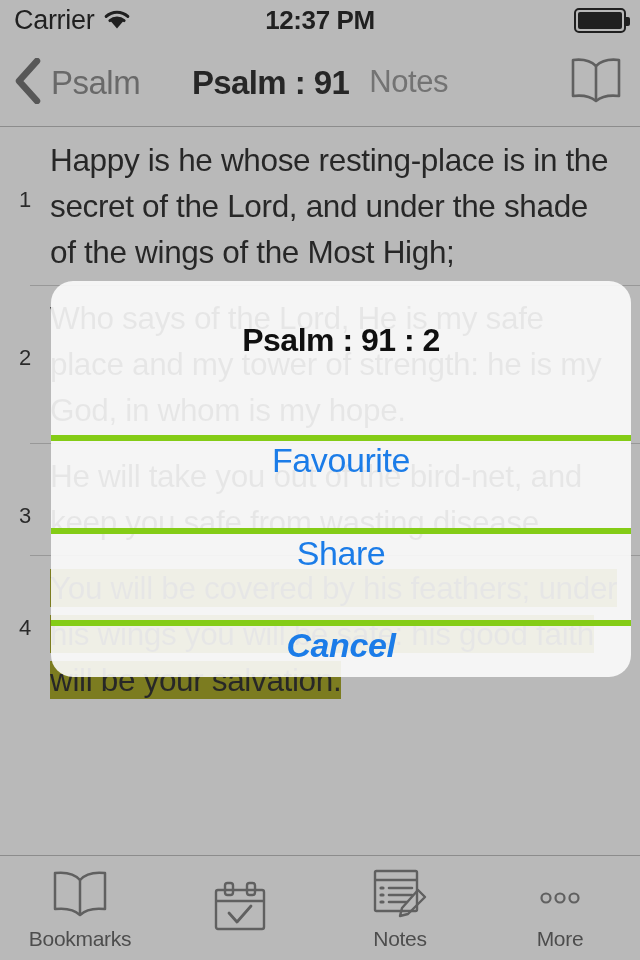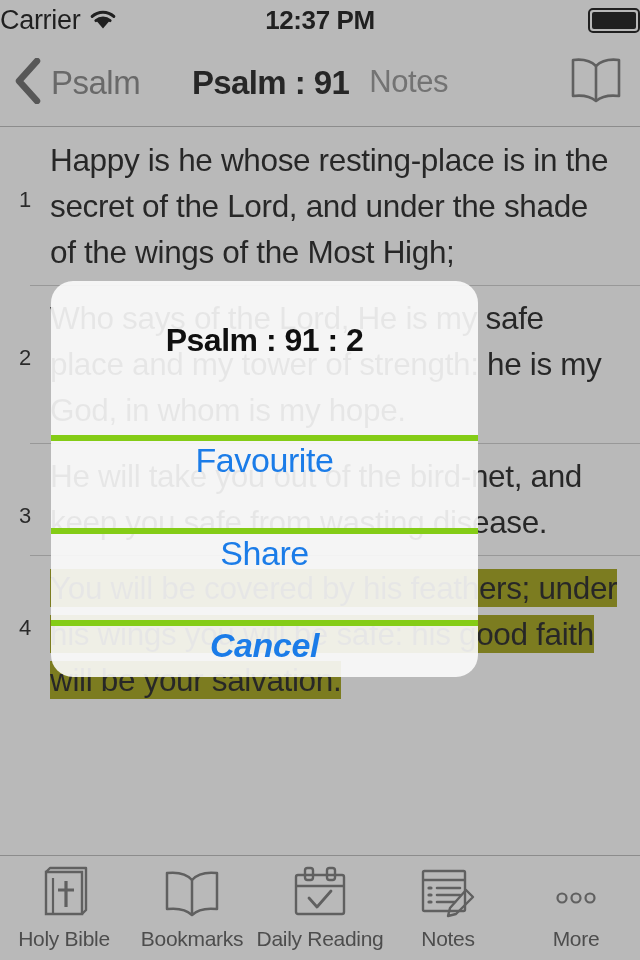--- a/index.html
+++ b/index.html
@@ -28,21 +28,21 @@
     display: flex;
     flex-direction: column;
   }
 
   
   .status-bar {
     height: 40px;
     flex: 0 0 40px;
     display: flex;
     align-items: center;
-    padding: 0 0;
+    padding: 0 14px;
     position: relative;
     background: #ffffff;
     gap: 24px;
   }
   .status-left {
     display: flex;
     align-items: center;
     gap: 9px;
   }
   .carrier-label {
@@ -225,21 +225,21 @@
     inset: 0;
     background: rgba(80, 80, 80, 0.40);
     z-index: 10;
   }
 
   
   #alert {
     position: absolute;
     left: 51px;
     top: 281px;
-    width: 427px;
+    width: 580px;
     height: 396px;
     border-radius: 22px;
     background: rgba(252, 252, 252, 0.90);
     z-index: 20;
     display: flex;
     flex-direction: column;
     overflow: hidden;
   }
   .alert-title-wrap {
     flex: 0 0 118px;
@@ -351,31 +351,20 @@
         <div class="verse-num">4</div>
         <div class="verse-text">
           <span class="hl">You will be covered by his feathers; under his wings you will be safe: his good faith will be your salvation.</span>
         </div>
       </div>
 
     </div>
 
     <div class="tab-bar">
 
-      <div class="tab-item">
-        <span class="tab-icon">
-          <svg width="52" height="56" viewBox="0 0 52 56">
-            <path d="M8 7 L44 7 L44 49 L8 49 Z" stroke="#6b6b6b" stroke-width="2.4" fill="none"></path>
-            <path d="M8 7 L12 3 L48 3 L48 45 L44 49" stroke="#6b6b6b" stroke-width="2.4" fill="none" stroke-linejoin="round"></path>
-            <path d="M15 13 L15 49" stroke="#6b6b6b" stroke-width="2.2" fill="none"></path>
-            <path d="M28 16 L28 42 M20 25 L36 25" stroke="#6b6b6b" stroke-width="3.2" fill="none"></path>
-          </svg>
-        </span>
-        <span class="tab-label">Holy Bible</span>
-      </div>
 
       <div class="tab-item">
         <span class="tab-icon">
           <svg width="60" height="52" viewBox="0 0 60 52">
             <path d="M30 13 C24 6 14 5 5 6 L5 42 C14 41 24 42 30 48
                      C36 42 46 41 55 42 L55 6 C46 5 36 6 30 13 Z" stroke="#6b6b6b" stroke-width="2.5" fill="none" stroke-linejoin="round"></path>
             <path d="M30 13 L30 48" stroke="#6b6b6b" stroke-width="2.5" fill="none"></path>
           </svg>
         </span>
         <span class="tab-label">Bookmarks</span>
@@ -384,21 +373,20 @@
       <div class="tab-item">
         <span class="tab-icon">
           <svg width="58" height="56" viewBox="0 0 58 56">
             <rect x="5" y="10" width="48" height="39" rx="2" stroke="#6b6b6b" stroke-width="2.4" fill="none"></rect>
             <path d="M5 21 L53 21" stroke="#6b6b6b" stroke-width="2.4" fill="none"></path>
             <rect x="14" y="3" width="8" height="12" rx="2.5" stroke="#6b6b6b" stroke-width="2.4" fill="none"></rect>
             <rect x="36" y="3" width="8" height="12" rx="2.5" stroke="#6b6b6b" stroke-width="2.4" fill="none"></rect>
             <path d="M18 33 L26 42 L40 26" stroke="#6b6b6b" stroke-width="2.8" fill="none" stroke-linecap="round" stroke-linejoin="round"></path>
           </svg>
         </span>
-        <span class="tab-label">Daily Reading</span>
       </div>
 
       <div class="tab-item">
         <span class="tab-icon">
           <svg width="58" height="56" viewBox="0 0 58 56">
             <rect x="4" y="6" width="42" height="40" rx="1.5" stroke="#6b6b6b" stroke-width="2.4" fill="none"></rect>
             <path d="M4 15 L46 15" stroke="#6b6b6b" stroke-width="2.4" fill="none"></path>
             <path d="M18 23 L41 23 M18 30 L41 30 M18 37 L36 37" stroke="#6b6b6b" stroke-width="2.6" fill="none" stroke-linecap="round"></path>
             <path d="M10 23 L12 23 M10 30 L12 30 M10 37 L12 37" stroke="#6b6b6b" stroke-width="3.2" fill="none" stroke-linecap="round"></path>
             <path d="M47 25 L54 32 L37 49 L29 51 L31 43 Z" stroke="#6b6b6b" stroke-width="2.4" fill="none" stroke-linejoin="round"></path>

